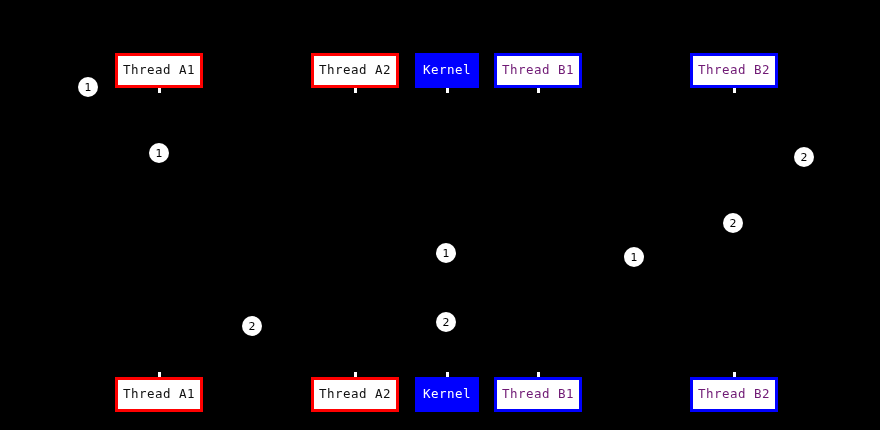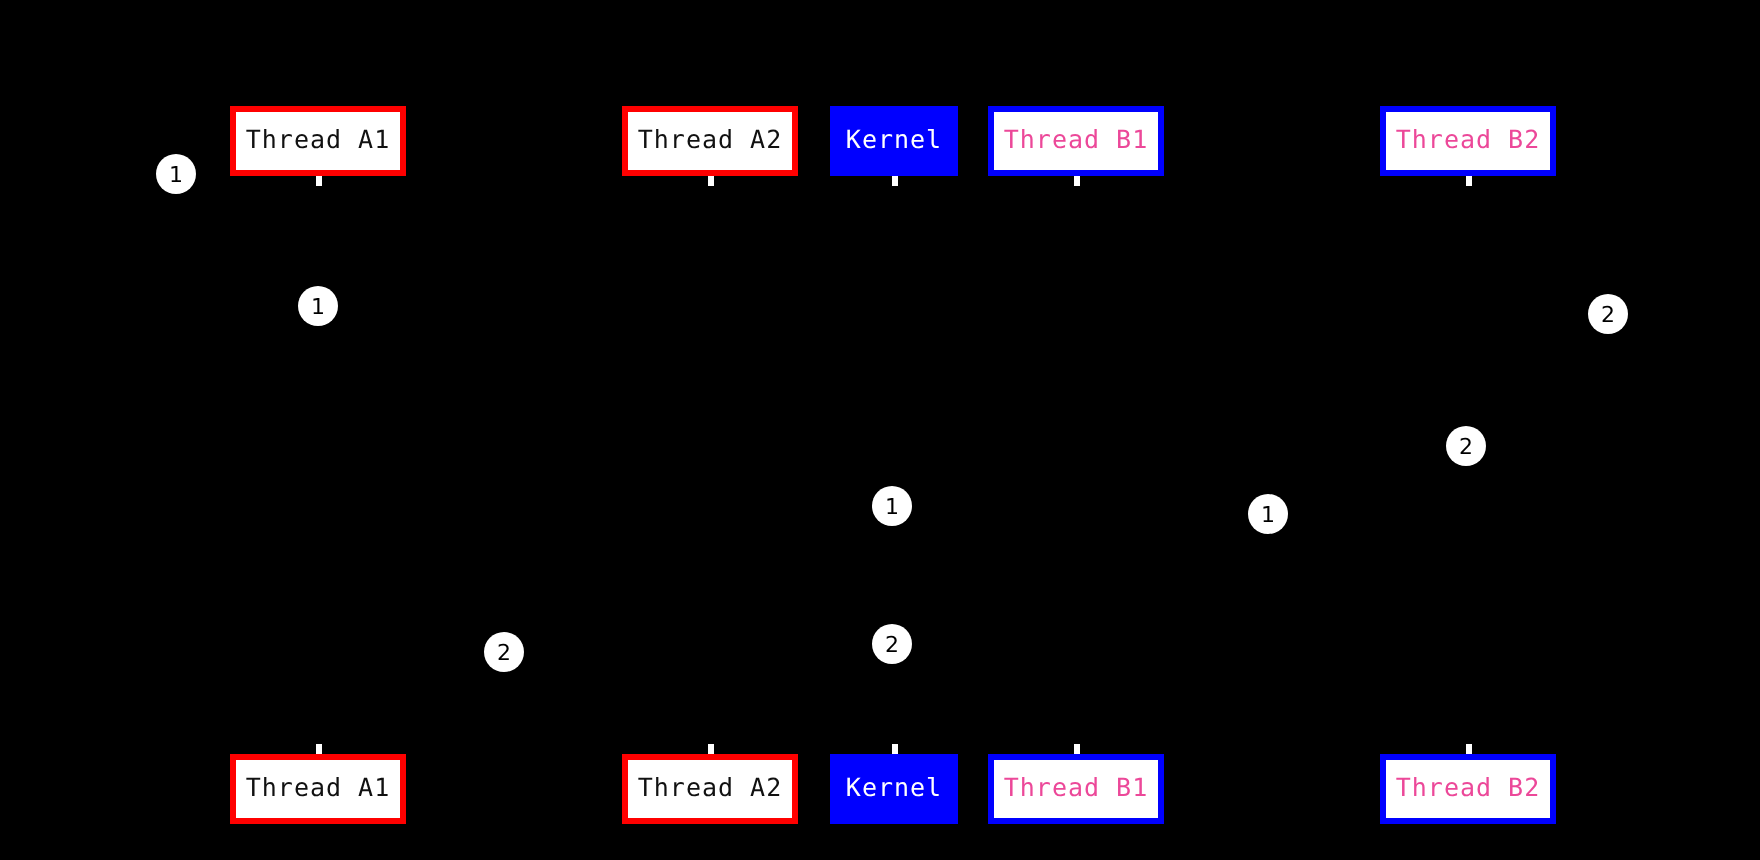--- a/index.html
+++ b/index.html
@@ -37,21 +37,21 @@
     line-height: 1;
   }
   .node.style-red {
     background: #ffffff;
     border: 3px solid #ff0000;
     color: #111111;
   }
   .node.style-blue {
     background: #ffffff;
     border: 3px solid #0000ff;
-    color: #ec4899;
+    color: #701a75;
   }
   .node.style-kernel {
     background: #0000ff;
     border: 0px solid #0000ff;
     color: #ffffff;
     justify-content: center;
   }
 
   
   .tick {

